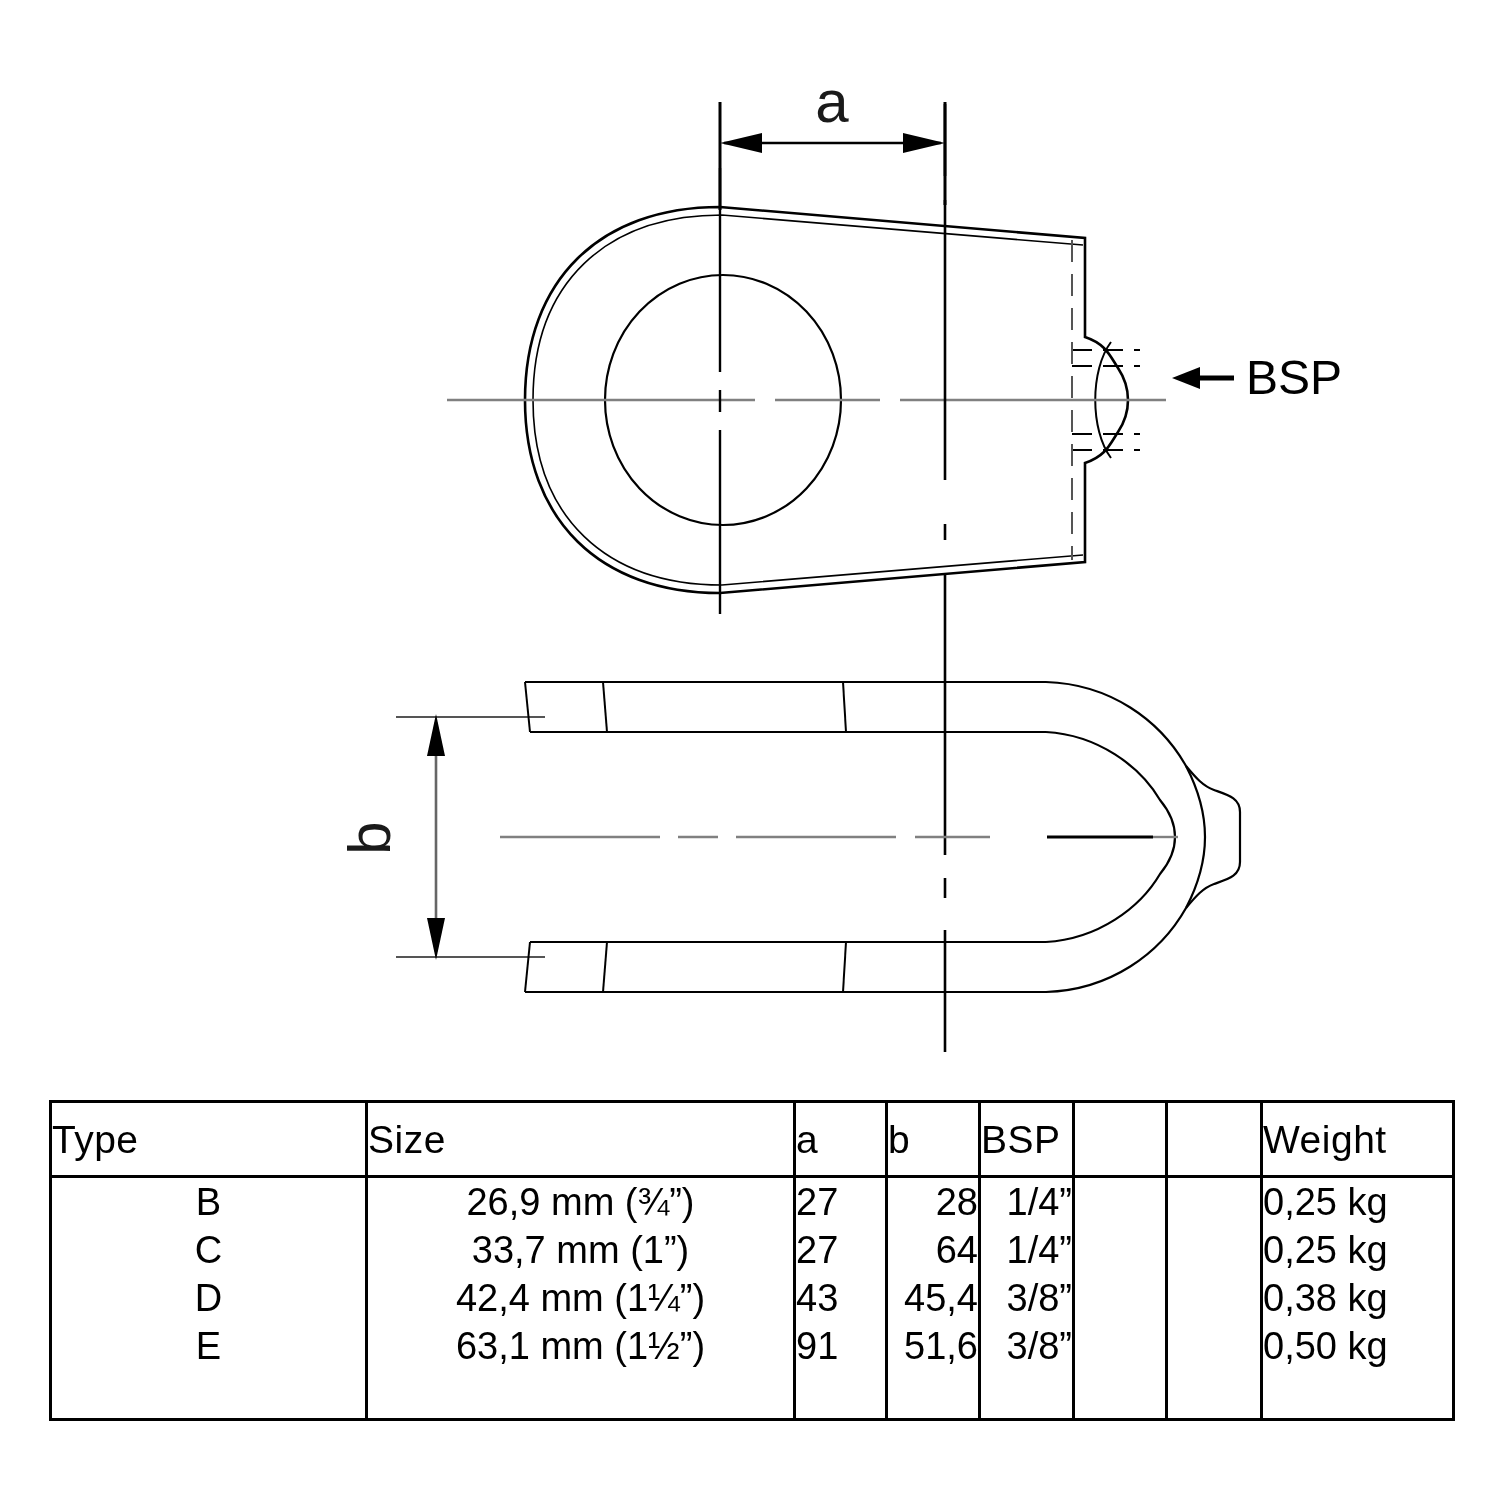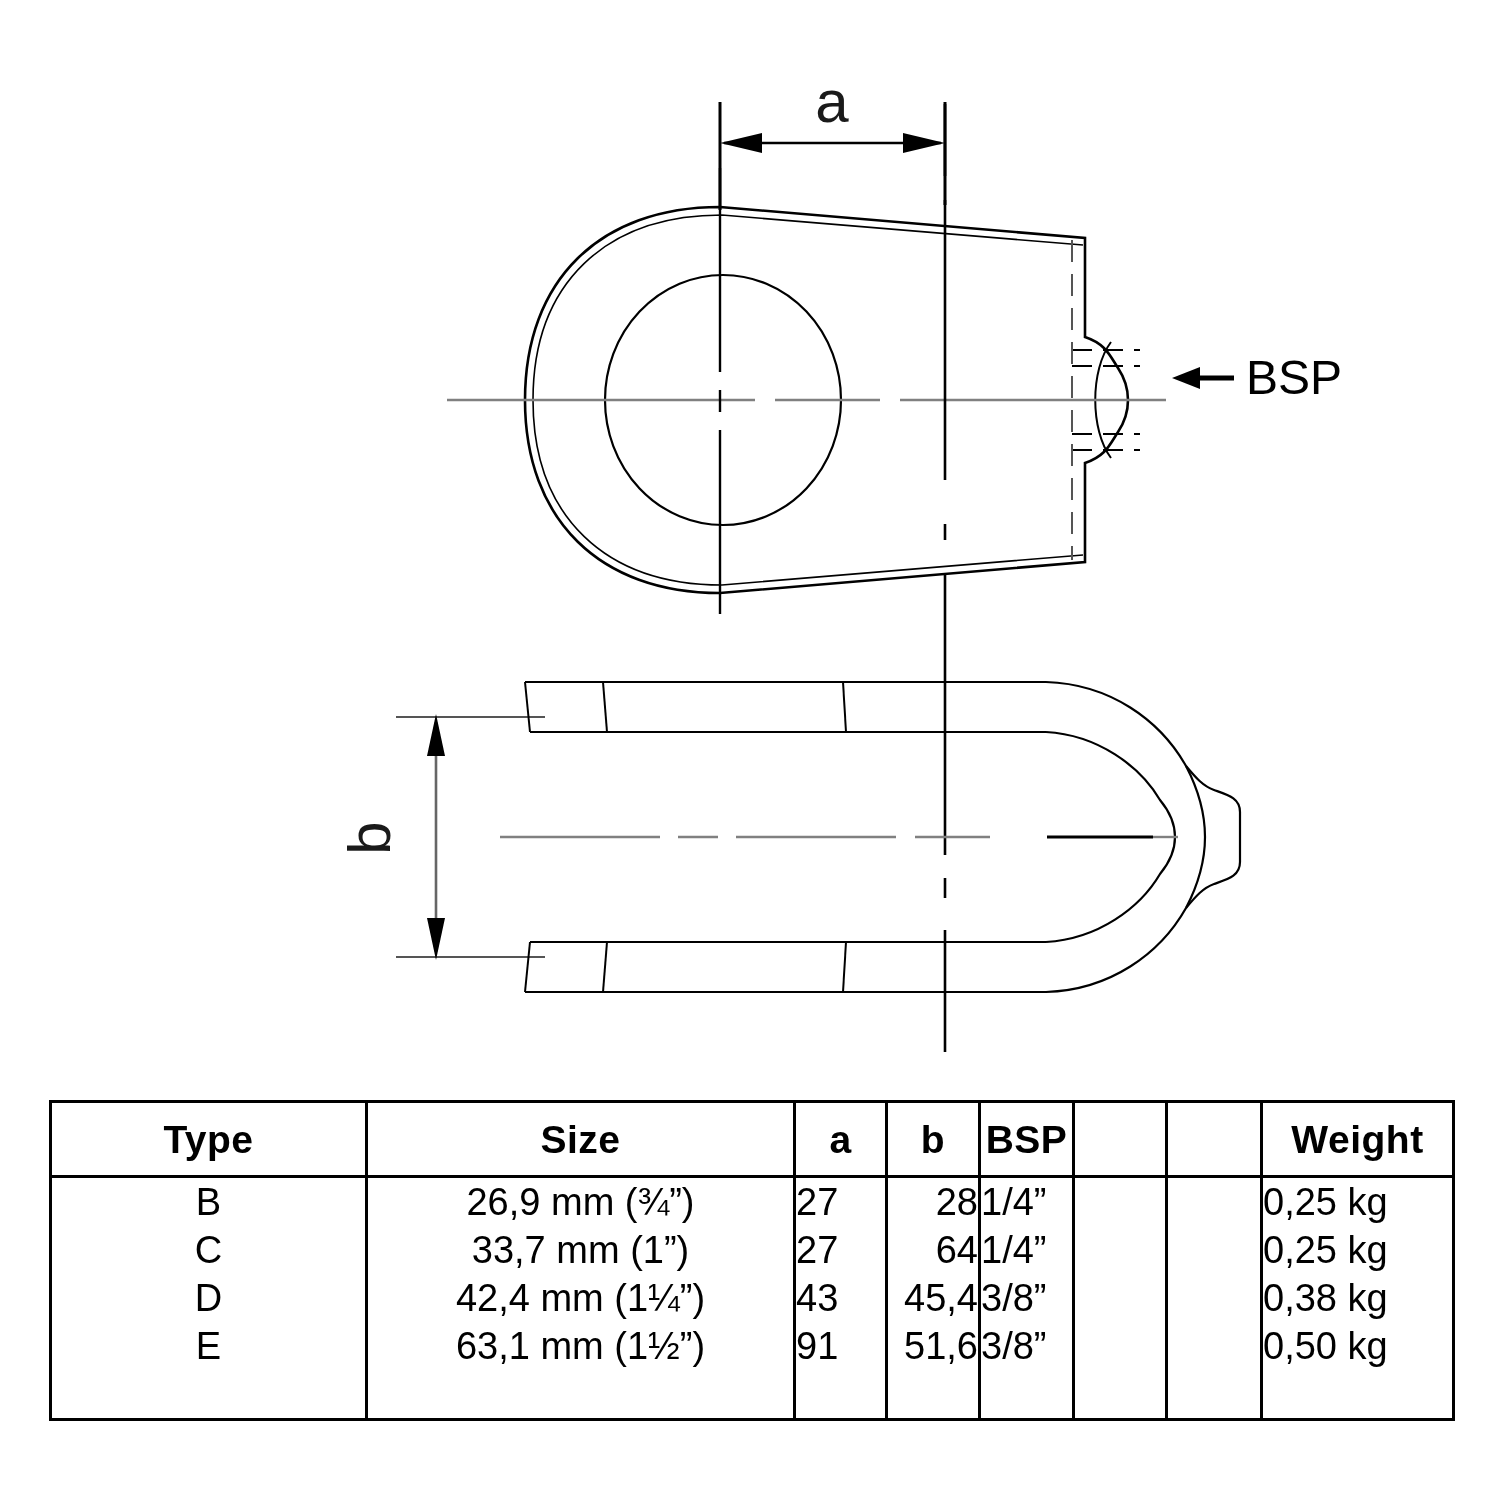--- a/index.html
+++ b/index.html
@@ -48,39 +48,39 @@
     border-left: 3px solid #000;
     border-right: 3px solid #000;
     padding: 0;
     margin: 0;
     font-family: "Liberation Sans", sans-serif;
     line-height: 1.0;
   }
   table.spec thead th {
     border-bottom: 3px solid #000;
     font-size: 39px;
-    font-weight: bold;
-    text-align: center;
+    font-weight: normal;
+    text-align: left;
     height: 72px;
     vertical-align: middle;
     letter-spacing: 0.5px;
     margin-left: 44px;
   }
   table.spec tbody td {
     font-size: 38px;
     font-weight: normal;
     height: 48px;
     vertical-align: middle;
     white-space: nowrap;
   }
   td.c-type  { text-align: center; }
   td.c-size  { text-align: center; padding-left: 4px; }
   td.c-a     { text-align: left; padding-right: 12px; }
   td.c-b     { text-align: right; padding-right: 10px; }
-  td.c-bsp   { text-align: left;  padding-left: 12px; }
+  td.c-bsp   { text-align: right;  padding-left: 12px; }
   td.c-e1, td.c-e2 { }
   td.c-weight{ text-align: left; padding-right: 22px; }
   tr.filler td { height: 86px; }
 </style>
 </head>
 <body>
 
 <div id="page">
 
   <div id="drawing">

